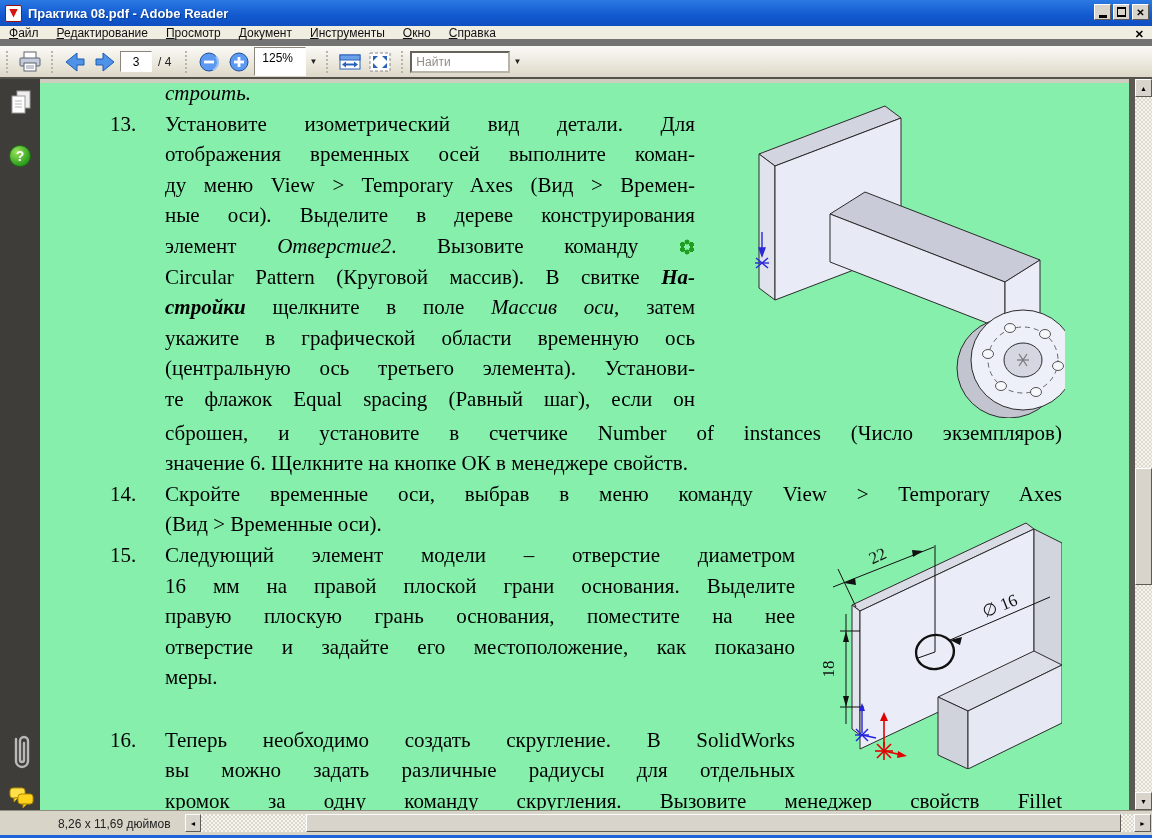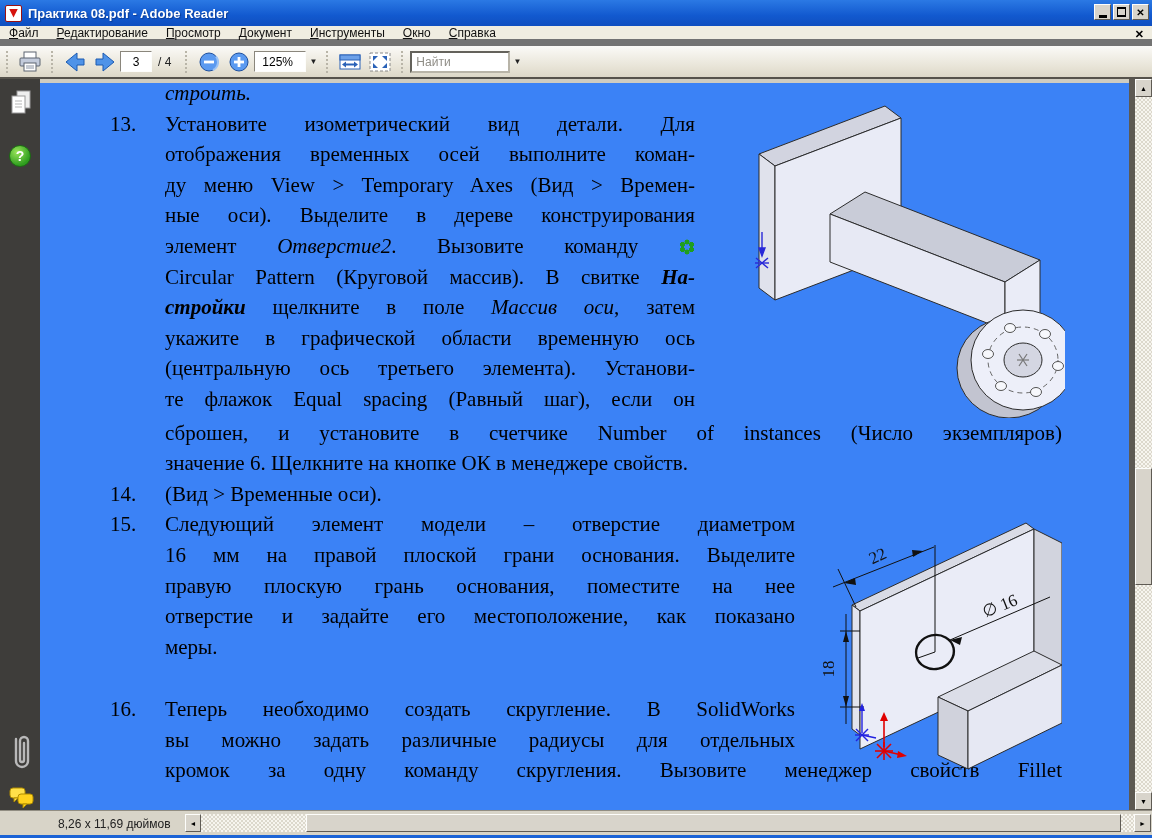--- a/index.html
+++ b/index.html
@@ -33,37 +33,37 @@
   .toolbar { position:absolute; left:0; top:46px; width:1152px; height:31px;
     background:linear-gradient(#fbfaf7,#e7e3d6 70%,#dcd7c8); display:flex; align-items:center; }
   .tb-line { position:absolute; left:0; top:77px; width:1152px; height:2px; background:#55524b; }
   .grip { width:5px; height:22px; margin:0 5px;
     background:repeating-linear-gradient(#b9b5a8 0 2px, transparent 2px 4px);
     background-size:2px 100%; background-repeat:no-repeat; background-position:1px 0; }
   .tb-btn { width:30px; height:26px; display:flex; align-items:center; justify-content:center; border:1px solid transparent; border-radius:2px; }
   .pagebox { width:32px; height:21px; border:1px solid; border-color:#8a867c #fdfdfb #fdfdfb #8a867c;
     background:#fff; font-size:12px; text-align:center; font-family:"Liberation Sans",sans-serif; }
   .pagecount { font-size:12px; color:#222; margin:0 8px 0 6px; }
-  .zoombox { width:52px; height:21px; border:1px solid; border-color:#8a867c #fdfdfb #fdfdfb #8a867c;
+  .zoombox { width:52px; height:29px; border:1px solid; border-color:#8a867c #fdfdfb #fdfdfb #8a867c;
     background:#fff; font-size:12px; padding:3px 0 0 7px; }
   .dd-arrow { width:14px; height:21px; display:flex; align-items:center; justify-content:center; font-size:8px; color:#222; }
   .findbox { width:100px; height:22px; border:2px inset #b8b4a8; background:#fff; font-size:12px;
     color:#c2410c; padding:2px 4px; font-family:"Liberation Sans",sans-serif; }
   .findbox::placeholder { color:#8f8d86; }
 
   
   .sidebar { position:absolute; left:0; top:79px; width:40px; height:731px; background:#3e3d3a; }
   .sb-icon { position:absolute; left:9px; cursor:pointer; }
   .howto { width:22px; height:22px; border-radius:50%;
     background:radial-gradient(circle at 7px 6px,#9ae55a,#2f9e1f 70%); border:1px solid #1c6e12;
     color:#fff; font-weight:bold; font-size:14px; text-align:center; line-height:21px; }
 
   
   .docarea { position:absolute; left:40px; top:79px; width:1089px; height:731px; background:#cfccc0; }
-  .page { position:absolute; left:0; top:4px; width:1089px; height:727px; background:#3b82f6; overflow:hidden; }
+  .page { position:absolute; left:0; top:4px; width:1089px; height:727px; background:#86efac; overflow:hidden; }
   .textflow { position:absolute; left:70px; top:-5px; width:952px; color:#000;
     font-family:"Liberation Serif", serif; font-size:21px; line-height:30.6px; }
   .intro { margin-left:55px; font-style:italic; }
   .doc-item { position:relative; }
   .doc-num { position:absolute; left:0; top:0; }
   .tblock { margin-left:55px; }
   .tblock.gap { margin-top:3px; }
   .jline { text-align:justify; text-align-last:justify; height:30.6px; overflow:hidden; }
   .jline.lastline { text-align-last:left; }
   .i { font-style:italic; }
@@ -246,20 +246,21 @@
           </div>
         <div class="tblock gap" style="width: 897px;">
             <div class="jline"><span>сброшен, и установите в счетчике Number of instances (Число экземпляров)</span></div>
             <div class="jline lastline"><span>значение 6. Щелкните на кнопке ОК в менеджере свойств.</span></div>
           </div>
       </div>
 
       <div class="doc-item">
         <span class="doc-num">14.</span>
         <div class="tblock" style="width: 897px;">
+            <div class="jline"><span>Скройте временные оси, выбрав в меню команду View &gt; Temporary Axes</span></div>
             <div class="jline lastline"><span>(Вид &gt; Временные оси).</span></div>
           </div>
       </div>
 
       <div class="doc-item">
         <span class="doc-num">15.</span>
         <div class="tblock" style="width: 630px;">
             <div class="jline"><span>Следующий элемент модели – отверстие диаметром</span></div>
             <div class="jline"><span>16 мм на правой плоской грани основания. Выделите</span></div>
             <div class="jline"><span>правую плоскую грань основания, поместите на нее</span></div>

